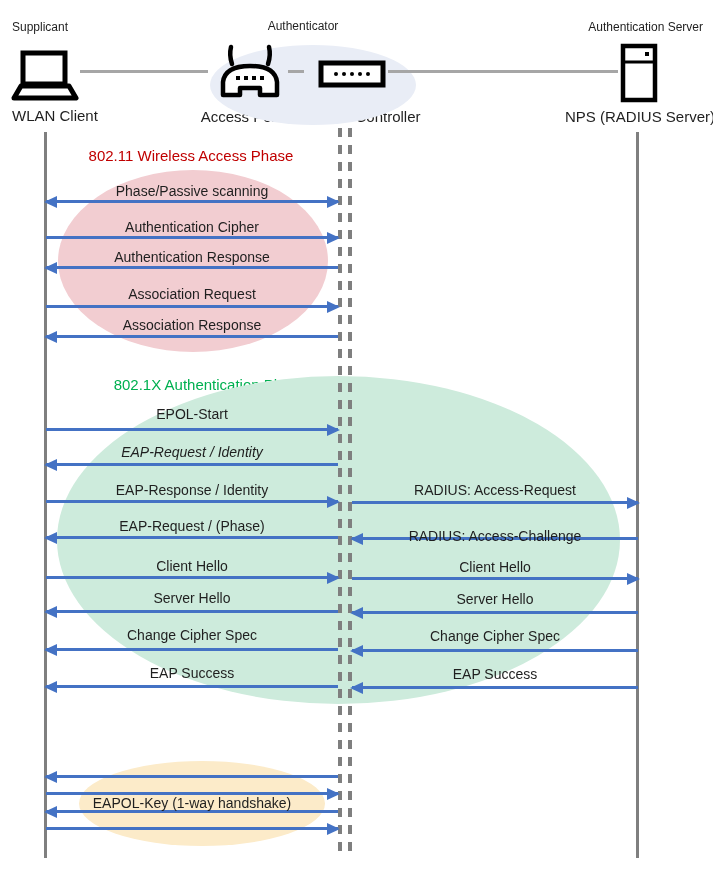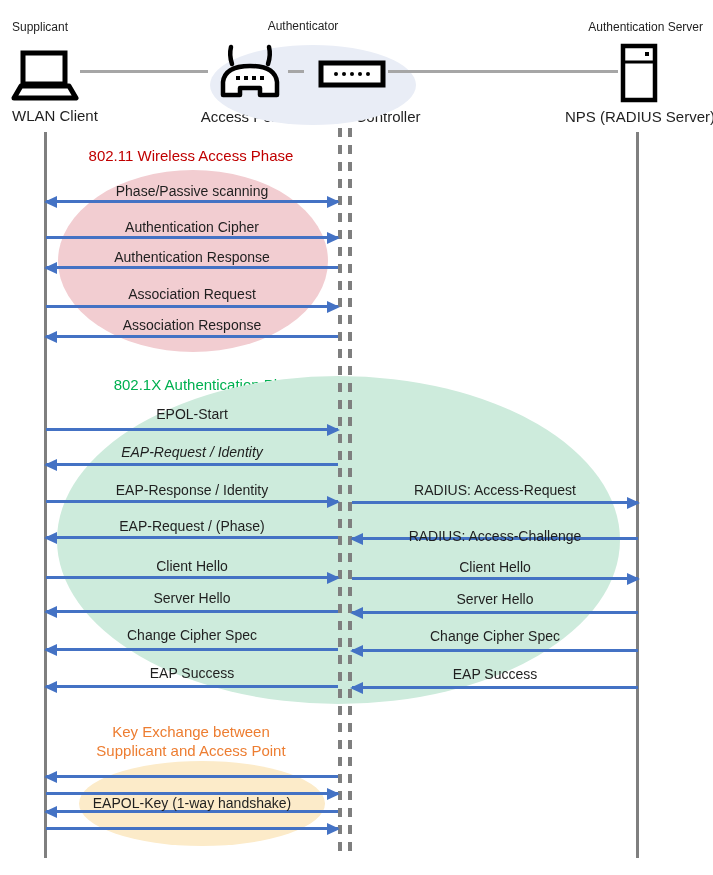--- a/index.html
+++ b/index.html
@@ -78,22 +78,20 @@
   <div class="ellipse z1" style="left: 57px; top: 376px; width: 563px; height: 328px; background: rgb(205, 235, 220);"></div>
   <div class="ellipse z1" style="left: 79px; top: 761px; width: 246px; height: 85px; background: rgb(252, 235, 201);"></div>
 
   <div class="lifeline z2" style="left:44px;top:132px;height:726px"></div>
   <div class="dashline z2" style="left:338px;top:128px;height:728px"></div>
   <div class="dashline z2" style="left:348px;top:128px;height:728px"></div>
   <div class="lifeline z2" style="left:636px;top:132px;height:726px"></div>
 
   <div class="phase-title" style="left: 46px; top: 146px; width: 290px; color: rgb(192, 0, 0);">802.11 Wireless Access Phase</div>
   <div class="phase-title" style="left: 60px; top: 375px; width: 300px; color: rgb(0, 176, 80);">802.1X Authentication Phase</div>
-  <div class="phase-title" style="left: 46px; top: 722px; width: 290px; color: rgb(237, 125, 49);">Key Exchange between
-Supplicant and Access Point</div>
 
   <div id="messages">
       <div class="msg-label" style="left: 46px; width: 292px; top: 183px;">Phase/Passive scanning</div>
       <div class="msg-arrow" style="left: 46px; width: 292px; top: 200px;">
         <span class="head l"></span>
         <span class="head r"></span>
       </div>
       <div class="msg-label" style="left: 46px; width: 292px; top: 219px;">Authentication Cipher</div>
       <div class="msg-arrow" style="left: 46px; width: 292px; top: 236px;">
         <span class="head r"></span>

